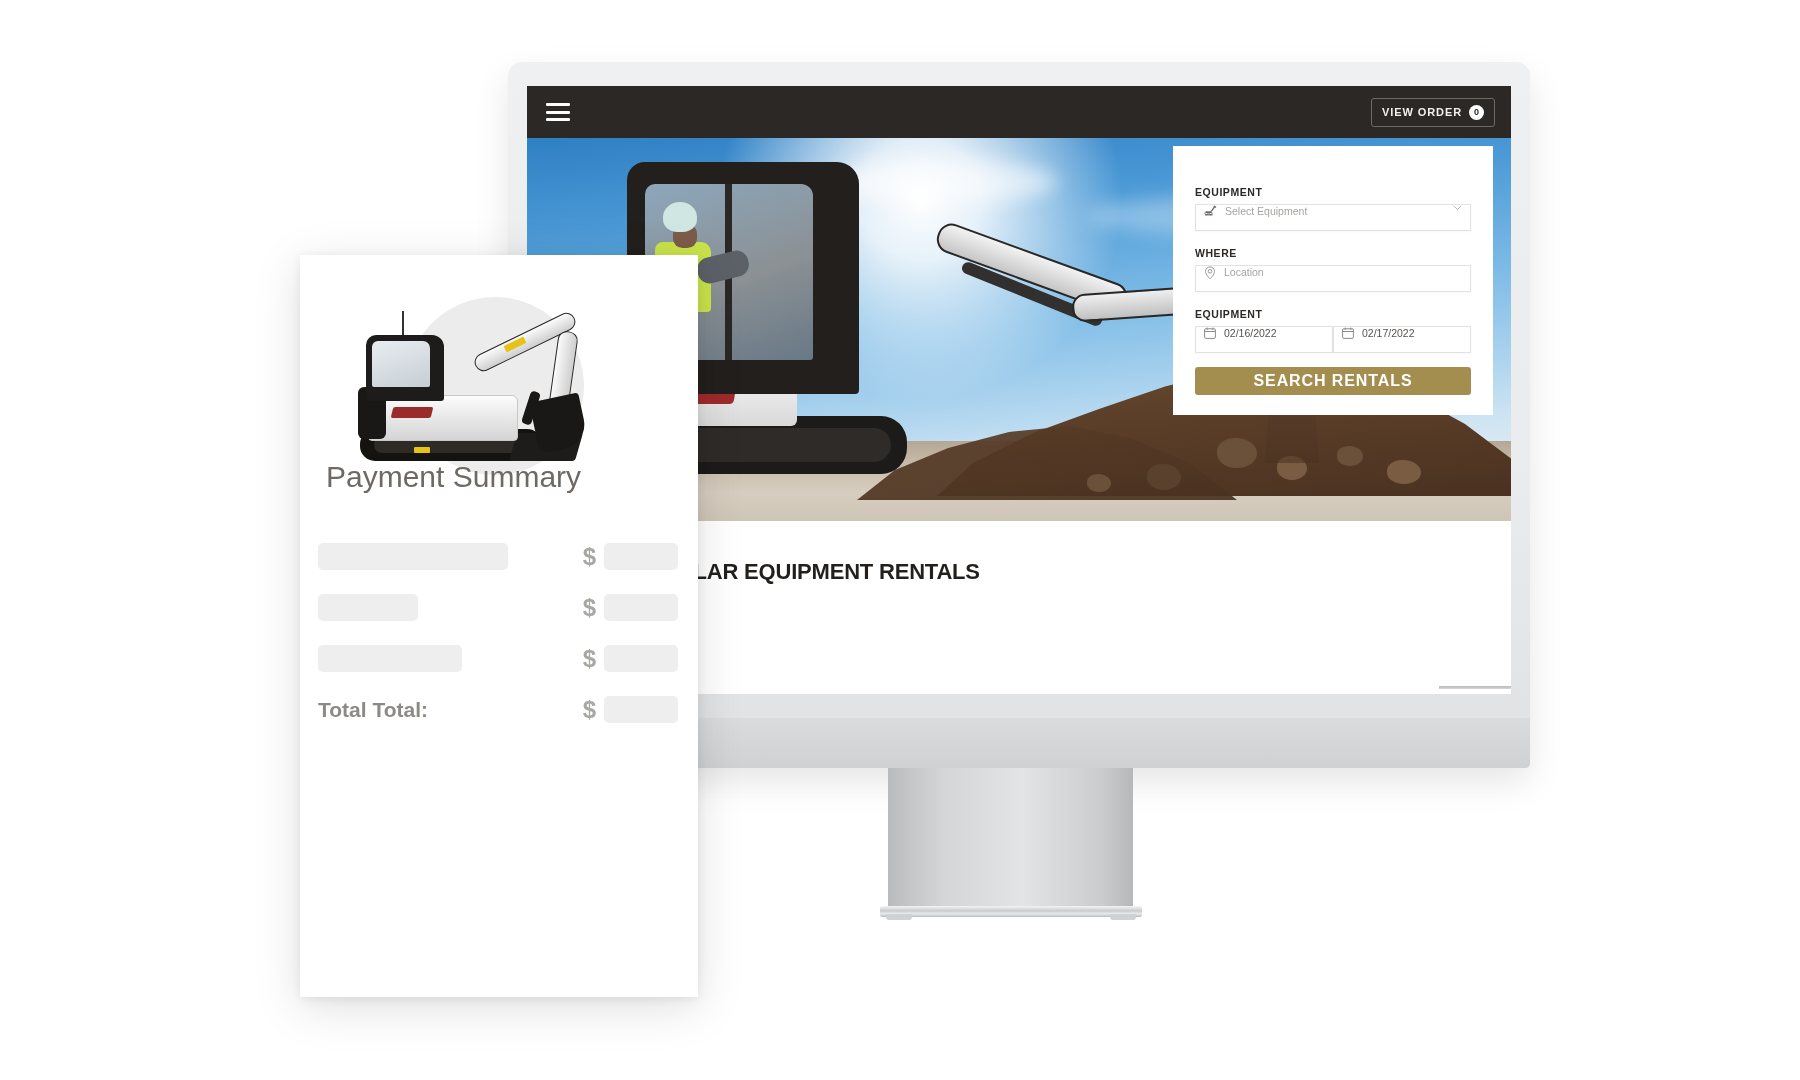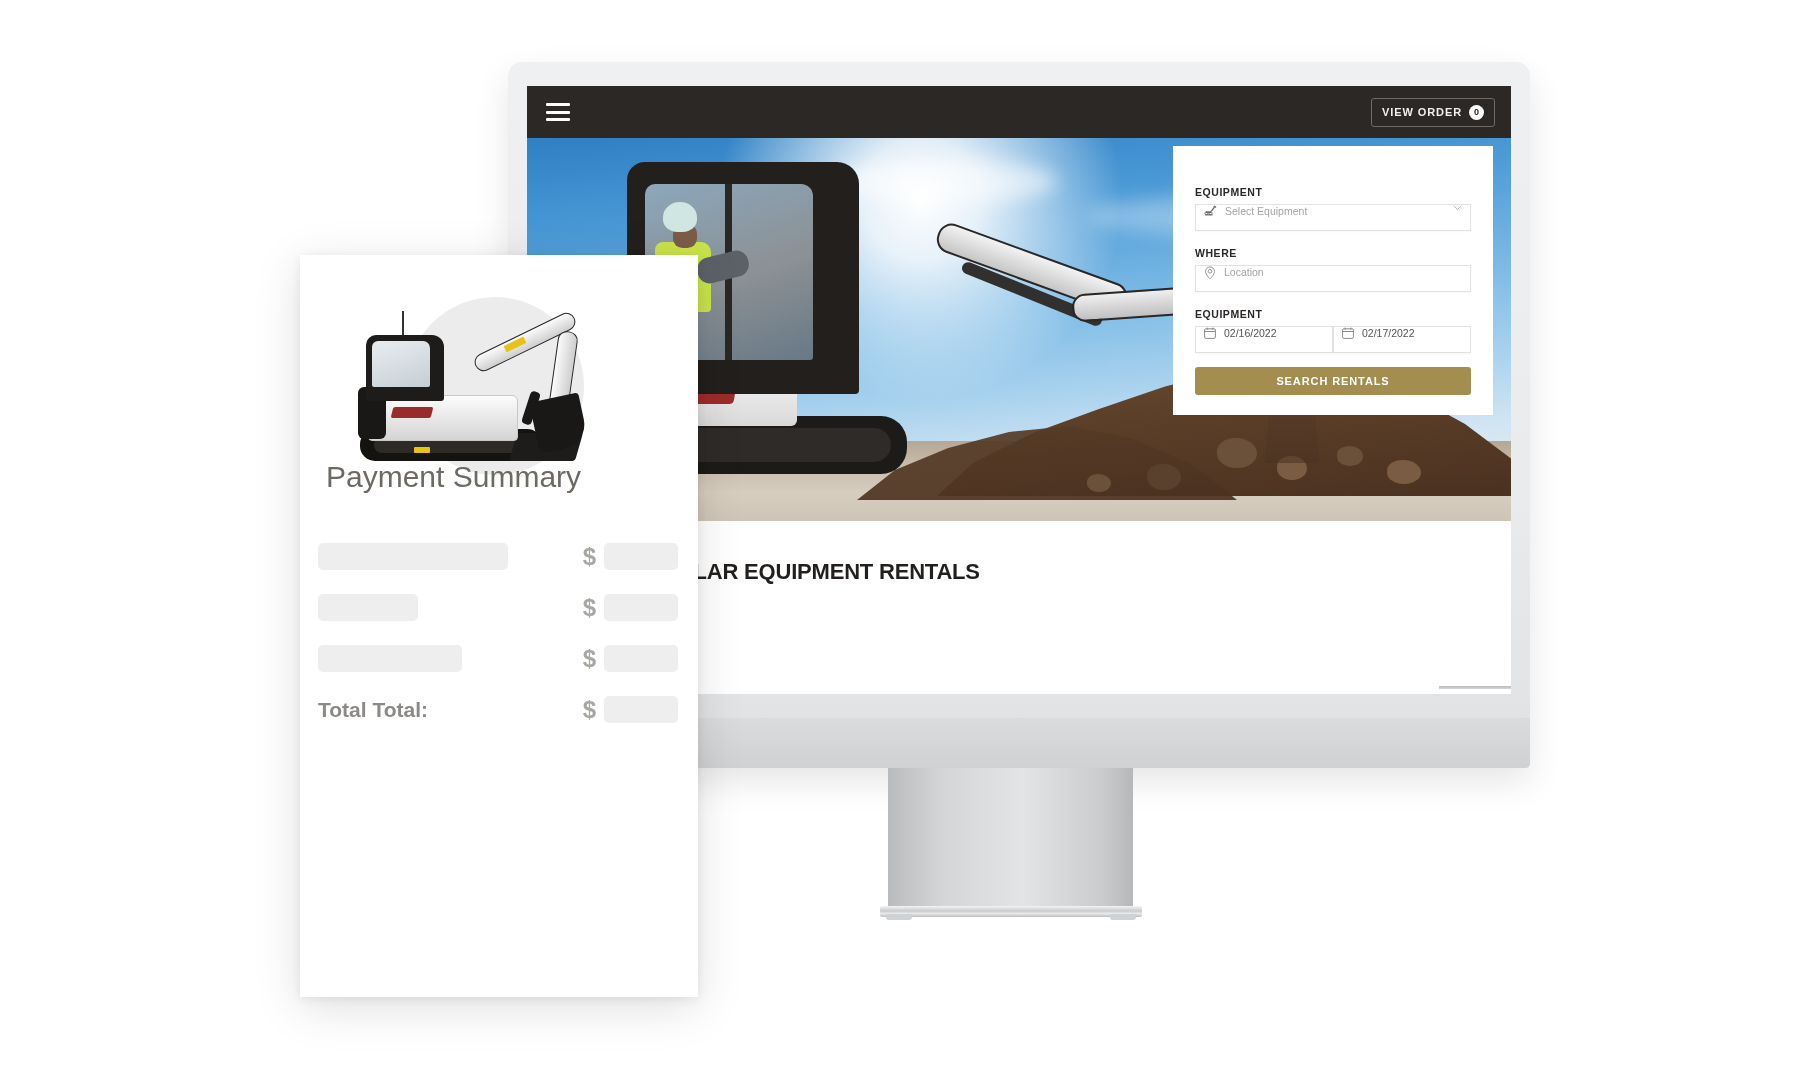--- a/index.html
+++ b/index.html
@@ -196,21 +196,21 @@
     margin-top:6px; height:27px; border:1px solid #e2e2e2; border-radius:0;
     background:#fff; display:flex; align-items:flex-start; padding:0 8px; gap:8px;
     box-shadow:0 1px 2px rgba(0,0,0,0.03);
   }
   .field .ph{ font-size:10.5px; color:#a7a4a1; flex:1; }
   .field .val{ font-size:10.5px; color:#57534f; }
   .dates{ display:flex; margin-top:6px; }
   .dates .field{ flex:1; margin-top:0; }
   .search-btn{
     margin-top:14px; height:28px; background:#a38d4f; border:none; border-radius:3px;
-    color:#fff; font-size:11px; font-weight:bold; letter-spacing:0.9px;
+    color:#fff; font-size:16px; font-weight:bold; letter-spacing:0.9px;
     display:flex; align-items:center; justify-content:center; cursor:pointer;
     width:100%;
   }
 
   
   .below-hero{
     position:absolute; left:0; top:435px; width:984px; height:173px; background:#fff;
   }
   .section-title{
     position:absolute; left:105px; top:38px; font-size:22px; font-weight:bold;

